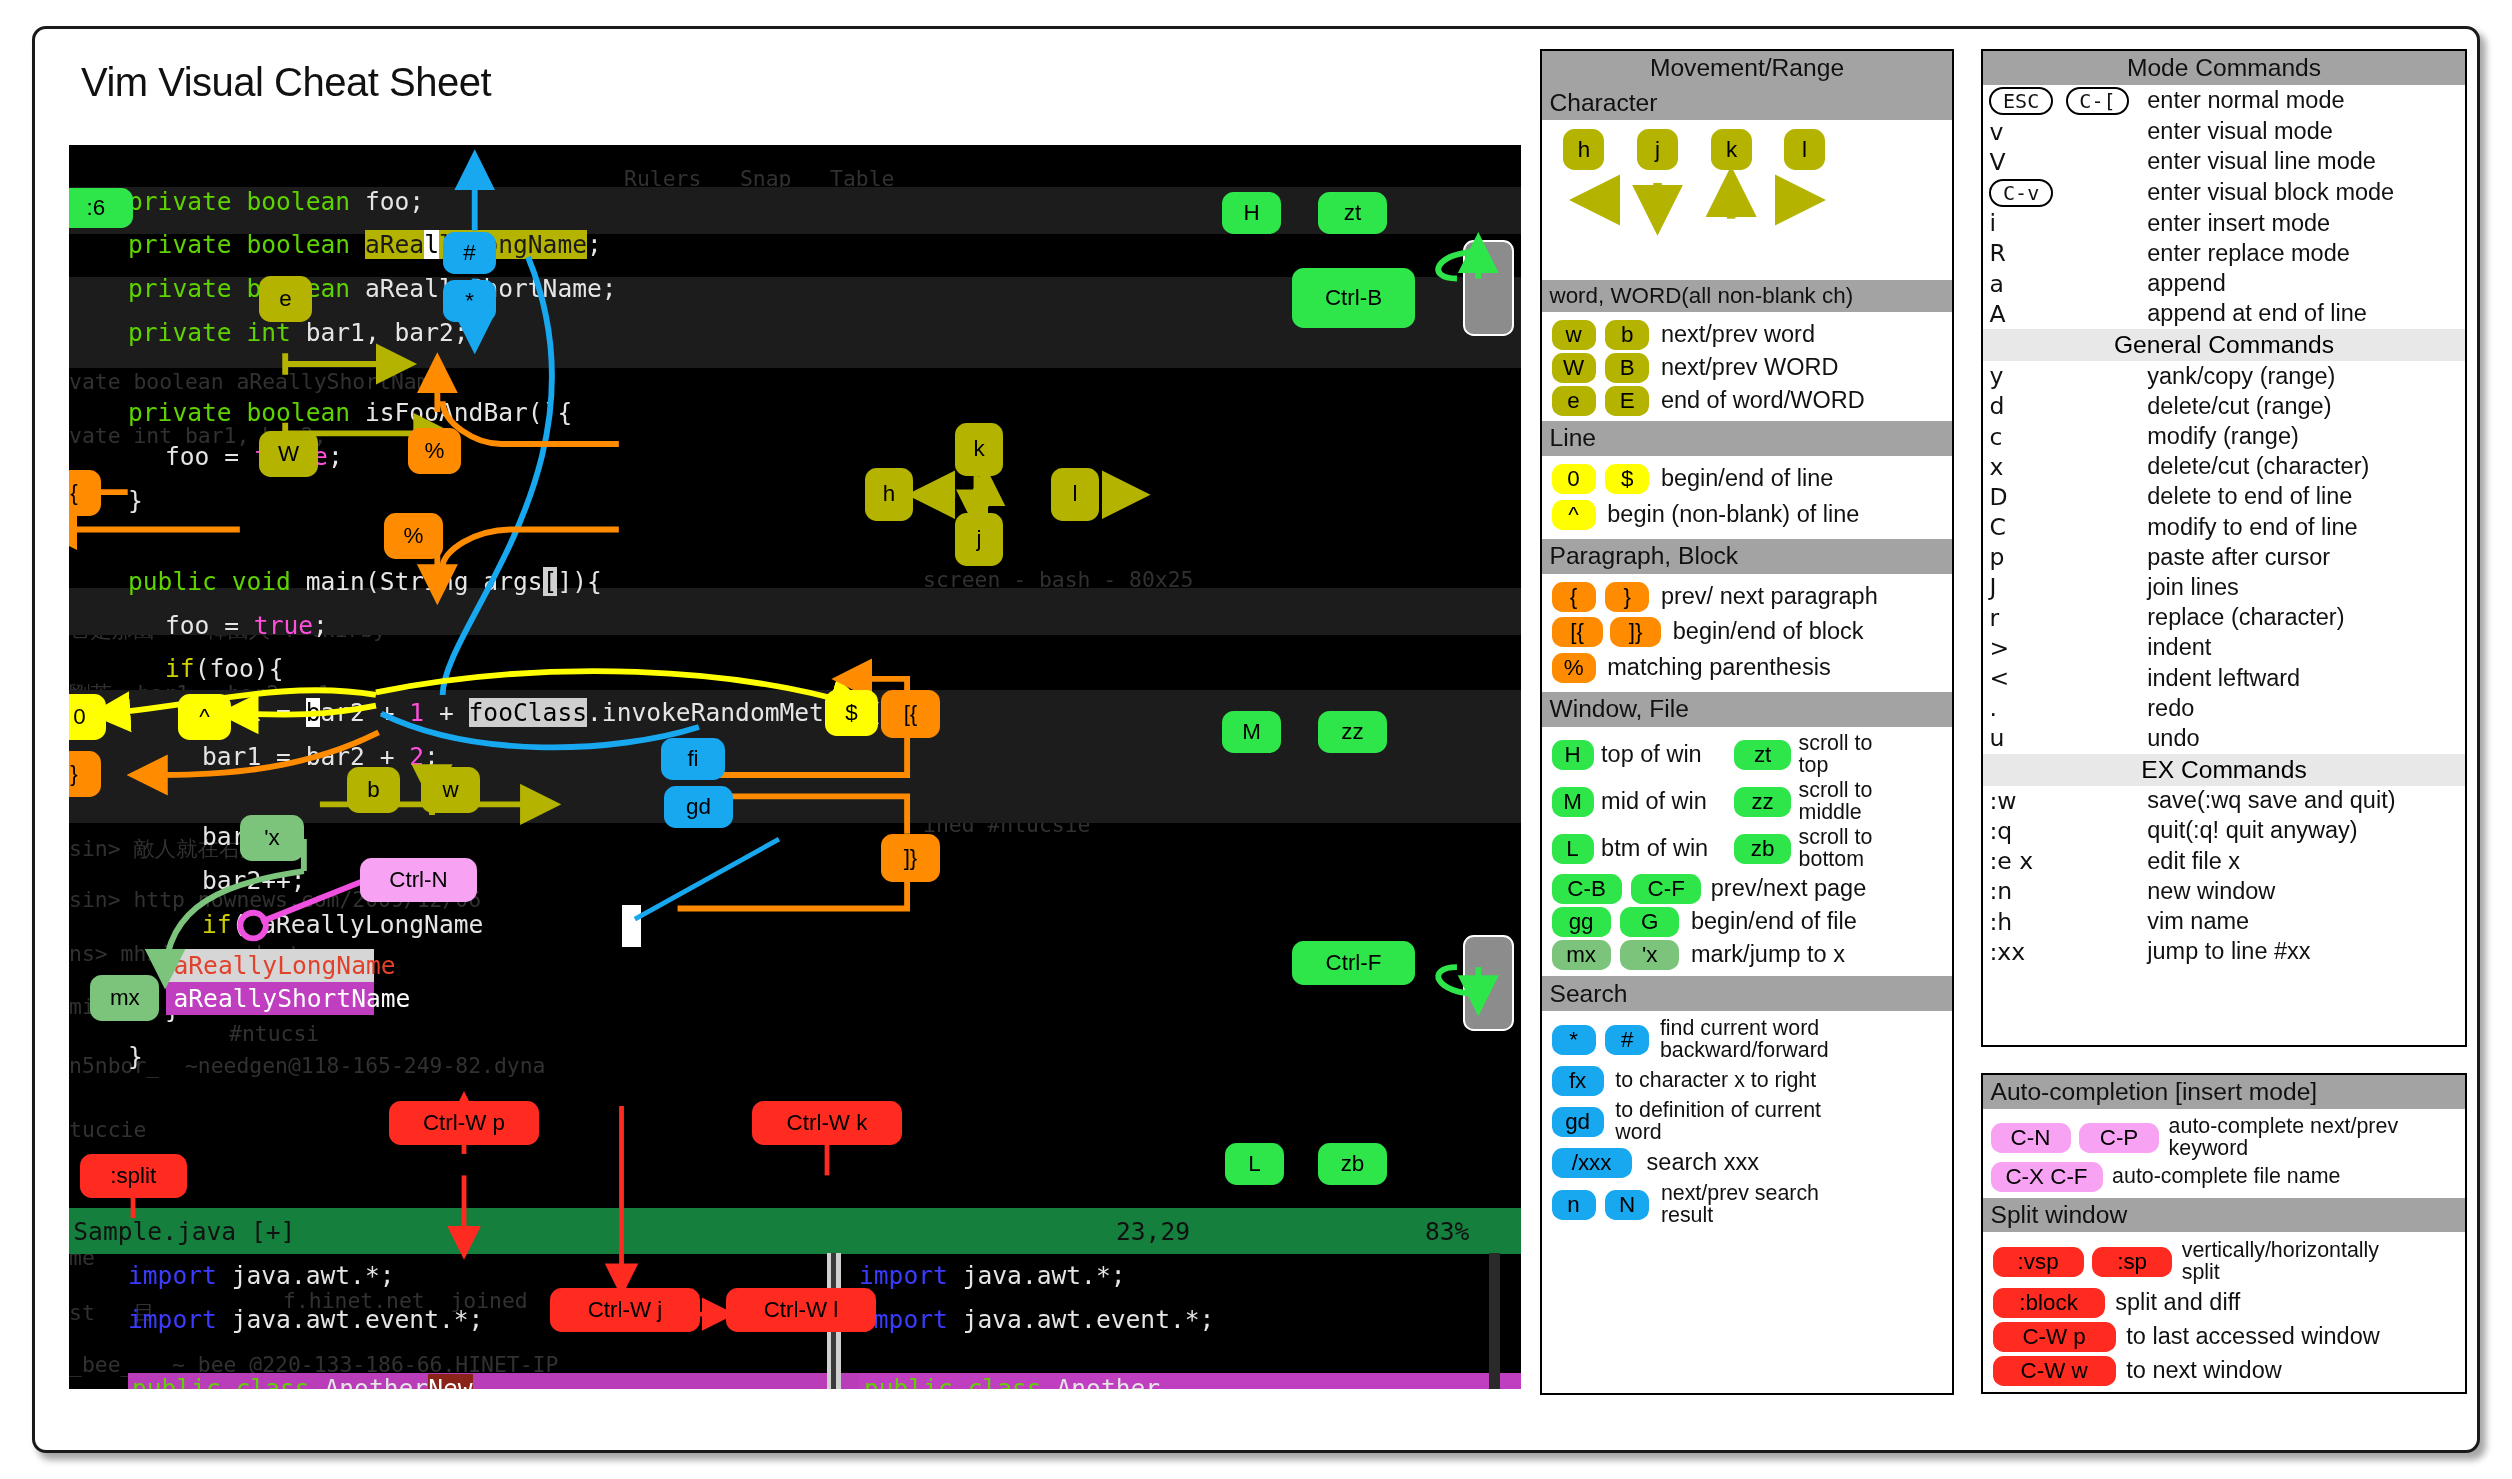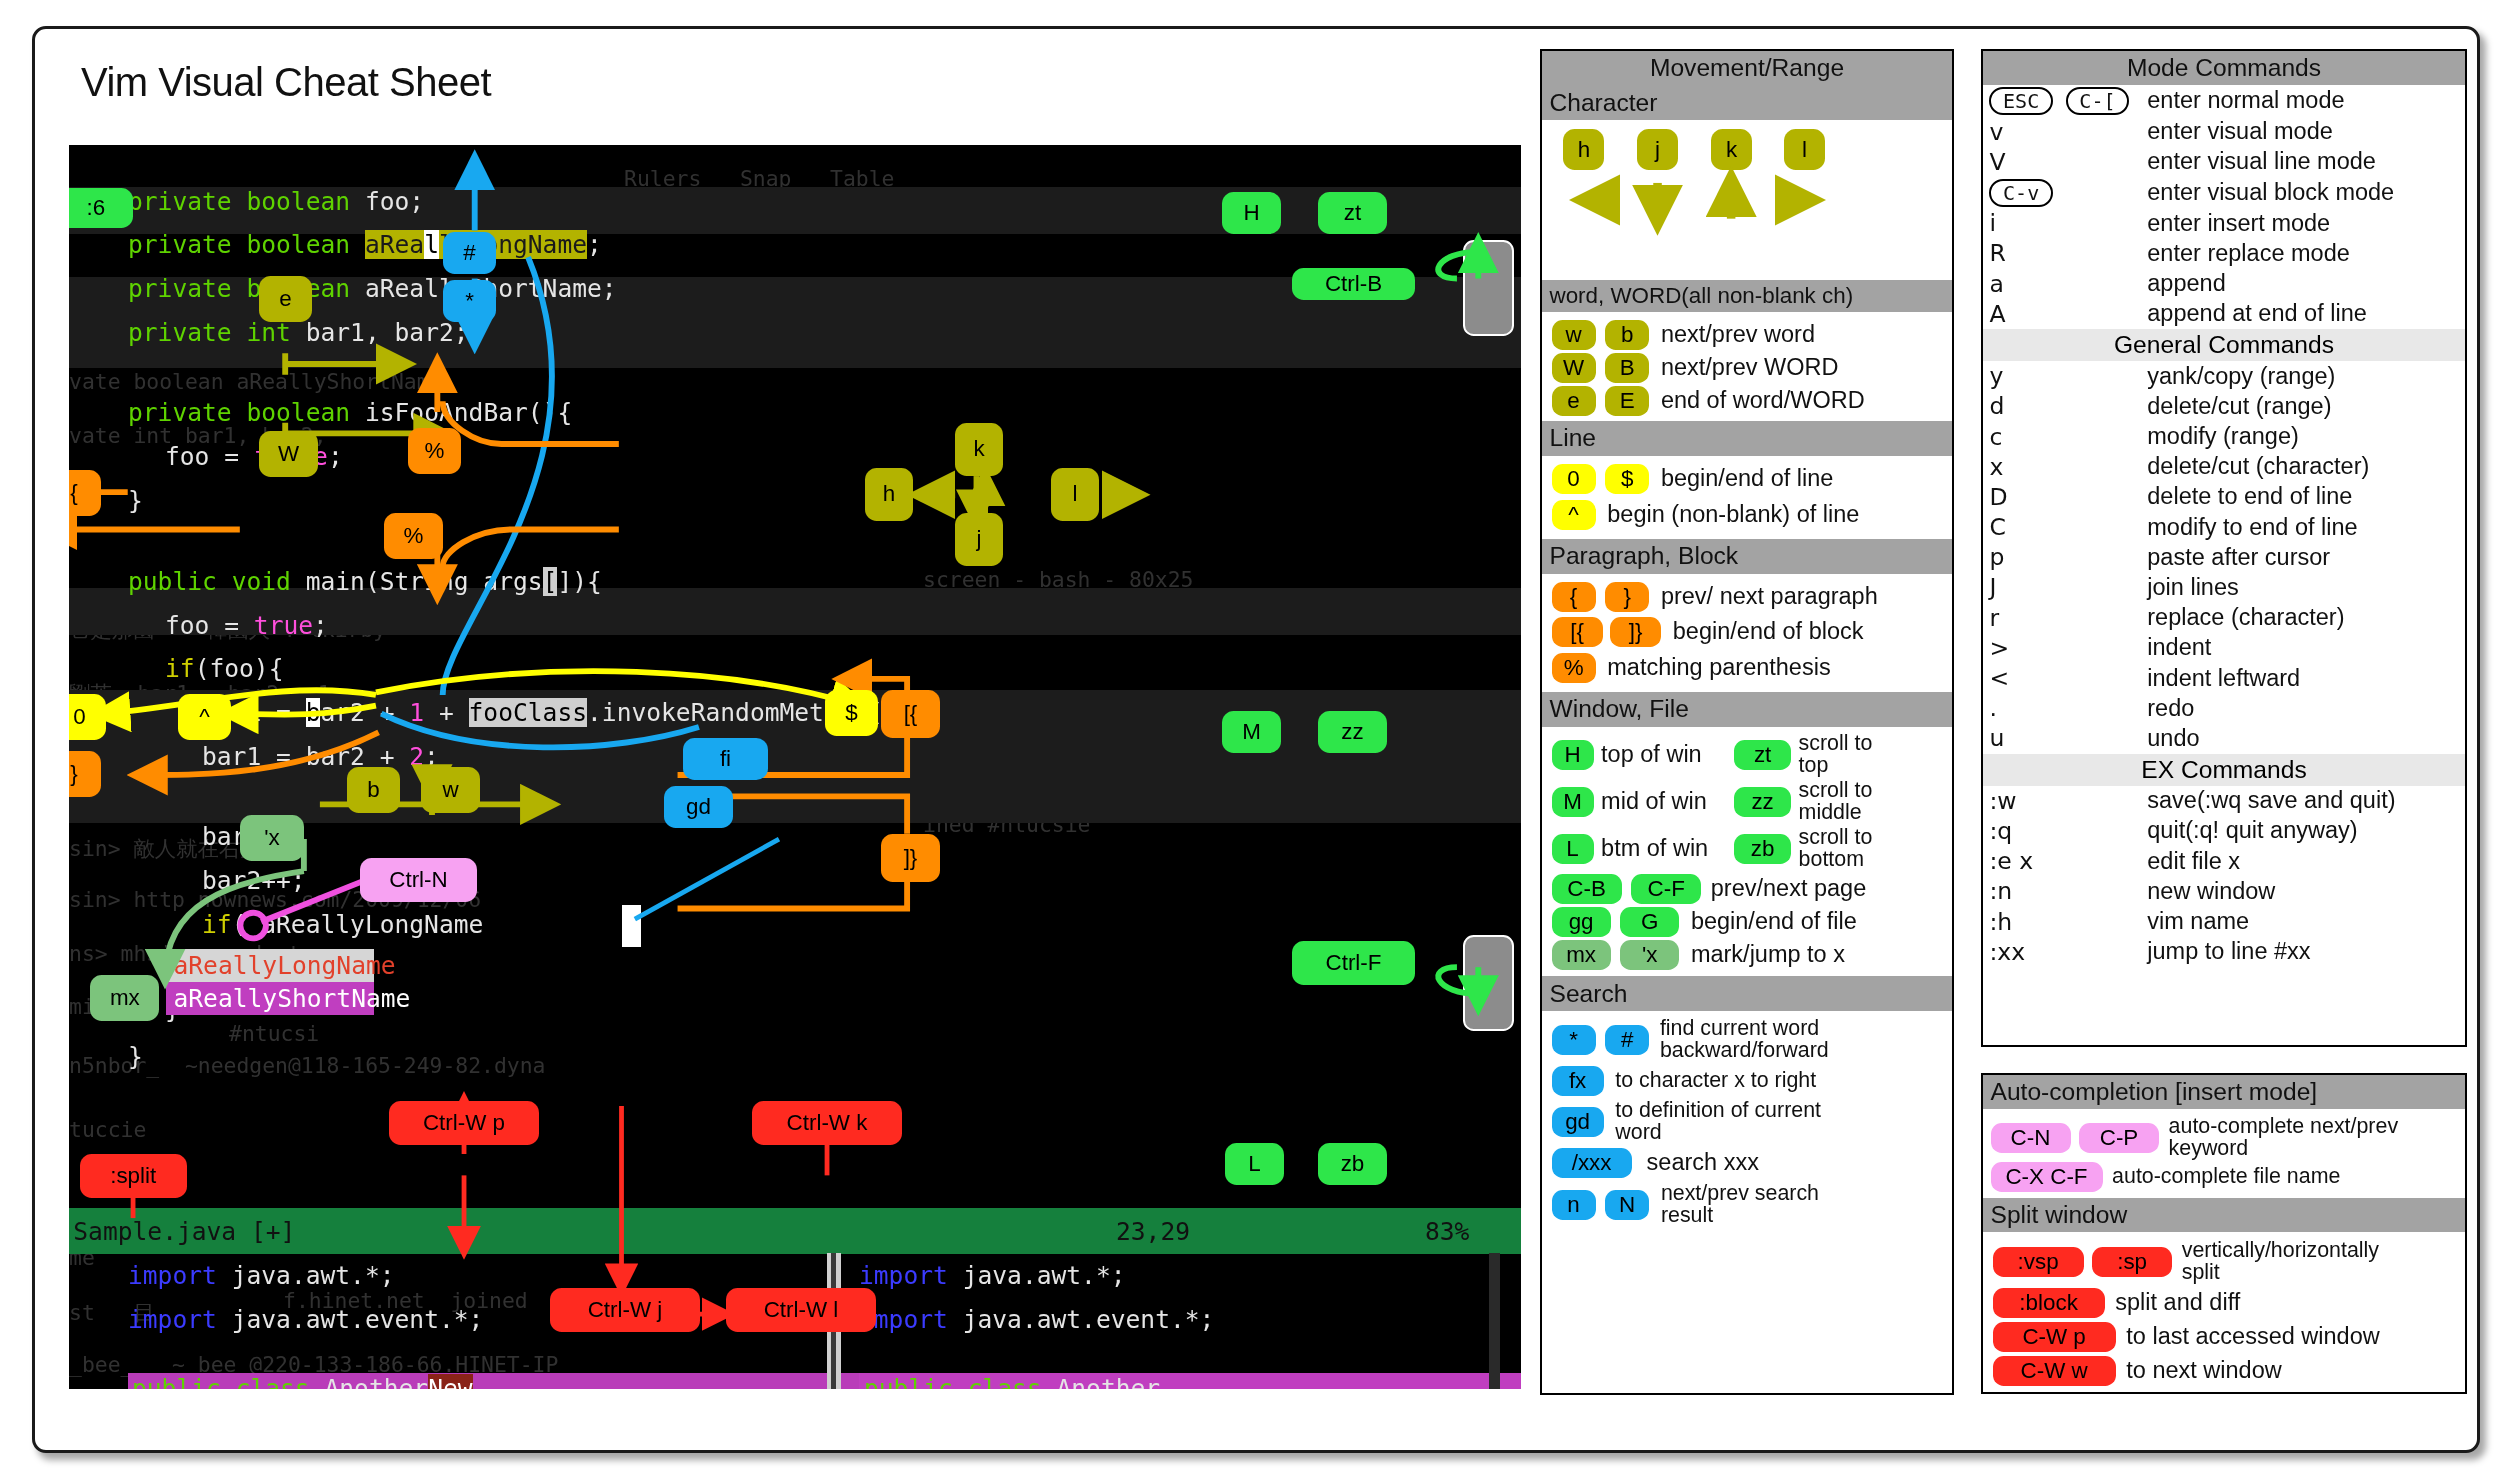--- a/index.html
+++ b/index.html
@@ -293,35 +293,35 @@
     <div class="pill p-olive" style="left:190px; top:286px; width:59px; height:46px;">W</div>
     <div class="pill p-orange" style="left:339px; top:283px; width:53px; height:46px;">%</div>
     <div class="pill p-orange" style="left:315px; top:368px; width:59px; height:46px;">%</div>
     <div class="pill p-orange" style="left:-21.4px; top:325px; width:53px; height:46px;">{</div>
     <div class="pill p-orange" style="left:-21.4px; top:606px;width:53px; height:46px;">}</div>
     <div class="pill p-yellow" style="left:-16px; top:549px;width:53px; height:46px;">0</div>
     <div class="pill p-yellow" style="left:109px; top:549px;width:53px; height:46px;">^</div>
     <div class="pill p-yellow" style="left:756px; top:545px;width:53px; height:46px;">$</div>
     <div class="pill p-orange" style="left:812px; top:545px;width:59px; height:48px;">[{</div>
     <div class="pill p-orange" style="left:812px; top:689px;width:59px; height:48px;">]}</div>
-    <div class="pill p-blue" style="left:614px; top:593px;width:85px; height:42px;">fi</div>
+    <div class="pill p-blue" style="left:592px; top:593px;width:64px; height:42px;">fi</div>
     <div class="pill p-blue" style="left:595px; top:641px;width:69px; height:42px;">gd</div>
     <div class="pill p-olive" style="left:278px; top:622px; width:53px; height:46px;">b</div>
     <div class="pill p-olive" style="left:352px; top:622px; width:59px; height:46px;">w</div>
     <div class="pill p-green2" style="left:171px; top:670px; width:64px; height:46px;">'x</div>
     <div class="pill p-green2" style="left:21.4px;  top:830px; width:69px; height:46px;">mx</div>
     <div class="pill p-pink" style="left:291px; top:713px; width:117px; height:44px;">Ctrl-N</div>
 
     <div class="pill p-green" style="left:1153px; top:47px;  width:59px; height:42px;">H</div>
     <div class="pill p-green" style="left:1249px; top:47px;  width:69px; height:42px;">zt</div>
     <div class="pill p-green" style="left:1153px; top:566px;width:59px; height:42px;">M</div>
     <div class="pill p-green" style="left:1249px; top:566px;width:69px; height:42px;">zz</div>
     <div class="pill p-green" style="left:1156px; top:998px;width:59px; height:42px;">L</div>
     <div class="pill p-green" style="left:1249px; top:998px;width:69px; height:42px;">zb</div>
-    <div class="pill p-green" style="left:1223px; top:123px; width:123px; height:32px;">Ctrl-B</div>
+    <div class="pill p-green" style="left:1223px; top:123px; width:123px; height:60px;">Ctrl-B</div>
     <div class="pill p-green" style="left:1223px; top:796px;width:123px; height:44px;">Ctrl-F</div>
 
     <div class="pill p-red" style="left:10.7px;  top:1009px; width:107px; height:44px;">:split</div>
     <div class="pill p-red" style="left:320px; top:956px; width:150px; height:44px;">Ctrl-W p</div>
     <div class="pill p-red" style="left:481px; top:1143px; width:150px; height:44px;">Ctrl-W j</div>
     <div class="pill p-red" style="left:683px;top:956px; width:150px; height:44px;">Ctrl-W k</div>
     <div class="pill p-red" style="left:657px;top:1143px; width:150px; height:44px;">Ctrl-W l</div>
 
     <div class="pill p-olive" style="left:886px; top:278px; width:48px; height:53px;">k</div>
     <div class="pill p-olive" style="left:796px; top:323px; width:48px; height:53px;">h</div>

